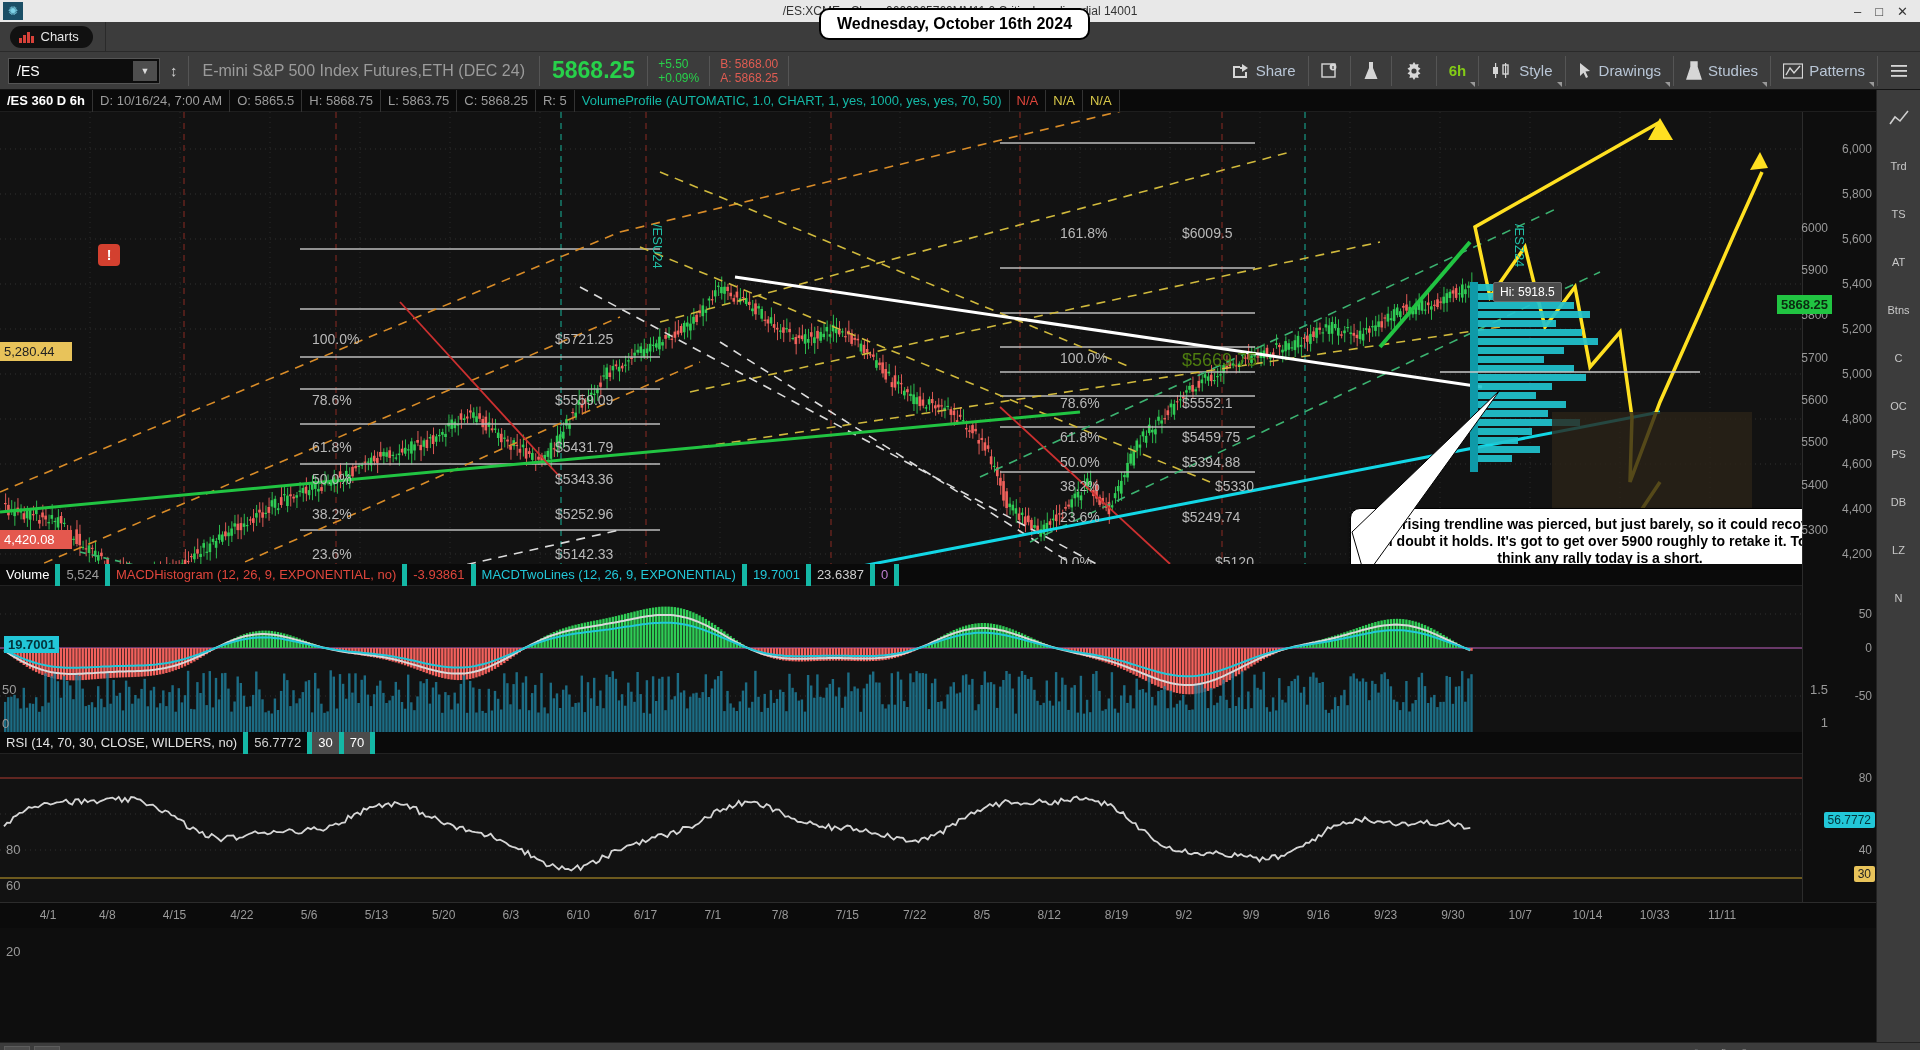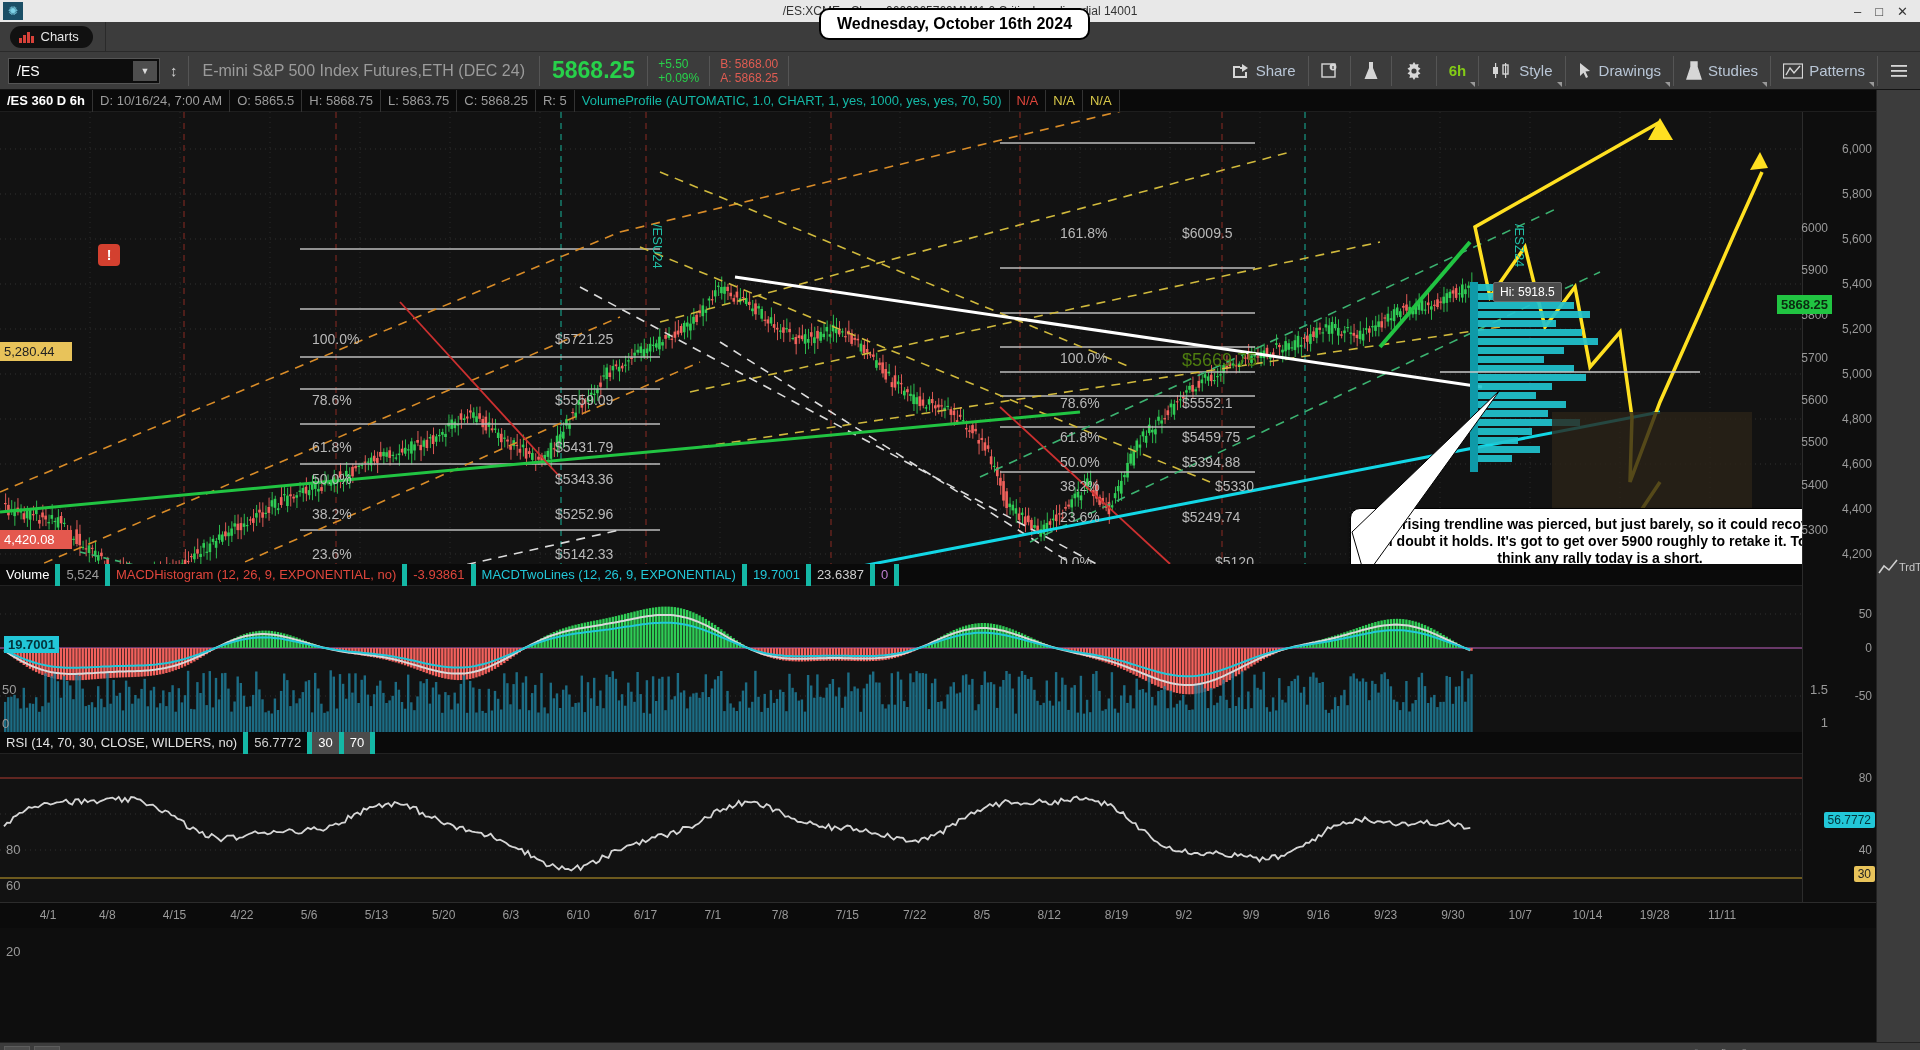--- a/index.html
+++ b/index.html
@@ -47,21 +47,21 @@
           color:#cfcfcf; font-size:15px; position:relative; }
   .tbtn .lbl { color:#b9c6d6; }
   .caret { position:absolute; right:3px; bottom:3px; width:0; height:0;
            border-left:5px solid transparent; border-top:5px solid #999; }
   .ico { fill:#d6d6d6; }
 
   
   .main { display:flex; height:952px; }
   .chartcol { flex:1; position:relative; background:#0e0e0e; overflow:hidden; }
   .rail { width:44px; background:#3c3c3c; border-left:1px solid #222;
-          display:flex; flex-direction:row; align-items:center; padding-top:6px; }
+          display:flex; flex-direction:column; align-items:center; padding-top:6px; }
   .rail .ritem { width:34px; height:44px; margin-bottom:4px; color:#c8c8c8;
                  font-size:11px; display:flex; align-items:center;
                  justify-content:center; }
 
   
   .infobar { height:22px; background:#0a0a0a; display:flex; align-items:center;
              font-size:13px; color:#9c9c9c; border-bottom:1px solid #1e1e1e; }
   .infobar .seg { padding:0 7px; border-right:1px solid #333; height:22px;
                   line-height:22px; white-space:nowrap; }
   .infobar .sym { color:#fff; font-weight:bold; }
@@ -2475,21 +2475,21 @@
           <div class="xlab" style="left: 981.92px;">8/5</div>
           <div class="xlab" style="left: 1049.2px;">8/12</div>
           <div class="xlab" style="left: 1116.48px;">8/19</div>
           <div class="xlab" style="left: 1183.76px;">9/2</div>
           <div class="xlab" style="left: 1251.04px;">9/9</div>
           <div class="xlab" style="left: 1318.32px;">9/16</div>
           <div class="xlab" style="left: 1385.6px;">9/23</div>
           <div class="xlab" style="left: 1452.88px;">9/30</div>
           <div class="xlab" style="left: 1520.16px;">10/7</div>
           <div class="xlab" style="left: 1587.44px;">10/14</div>
-          <div class="xlab" style="left: 1654.72px;">19/28</div>
+          <div class="xlab" style="left: 1654.72px;">10/33</div>
           <div class="xlab" style="left: 1722px;">11/11</div>
         </div>
   </div>
 
  </div>
 
  <div class="rail">
    <div class="ritem">
      <svg width="22" height="20" viewBox="0 0 22 20">
        <polyline points="2,16 7,9 12,13 20,3" fill="none" stroke="#cfcfcf" stroke-width="1.6"></polyline>

